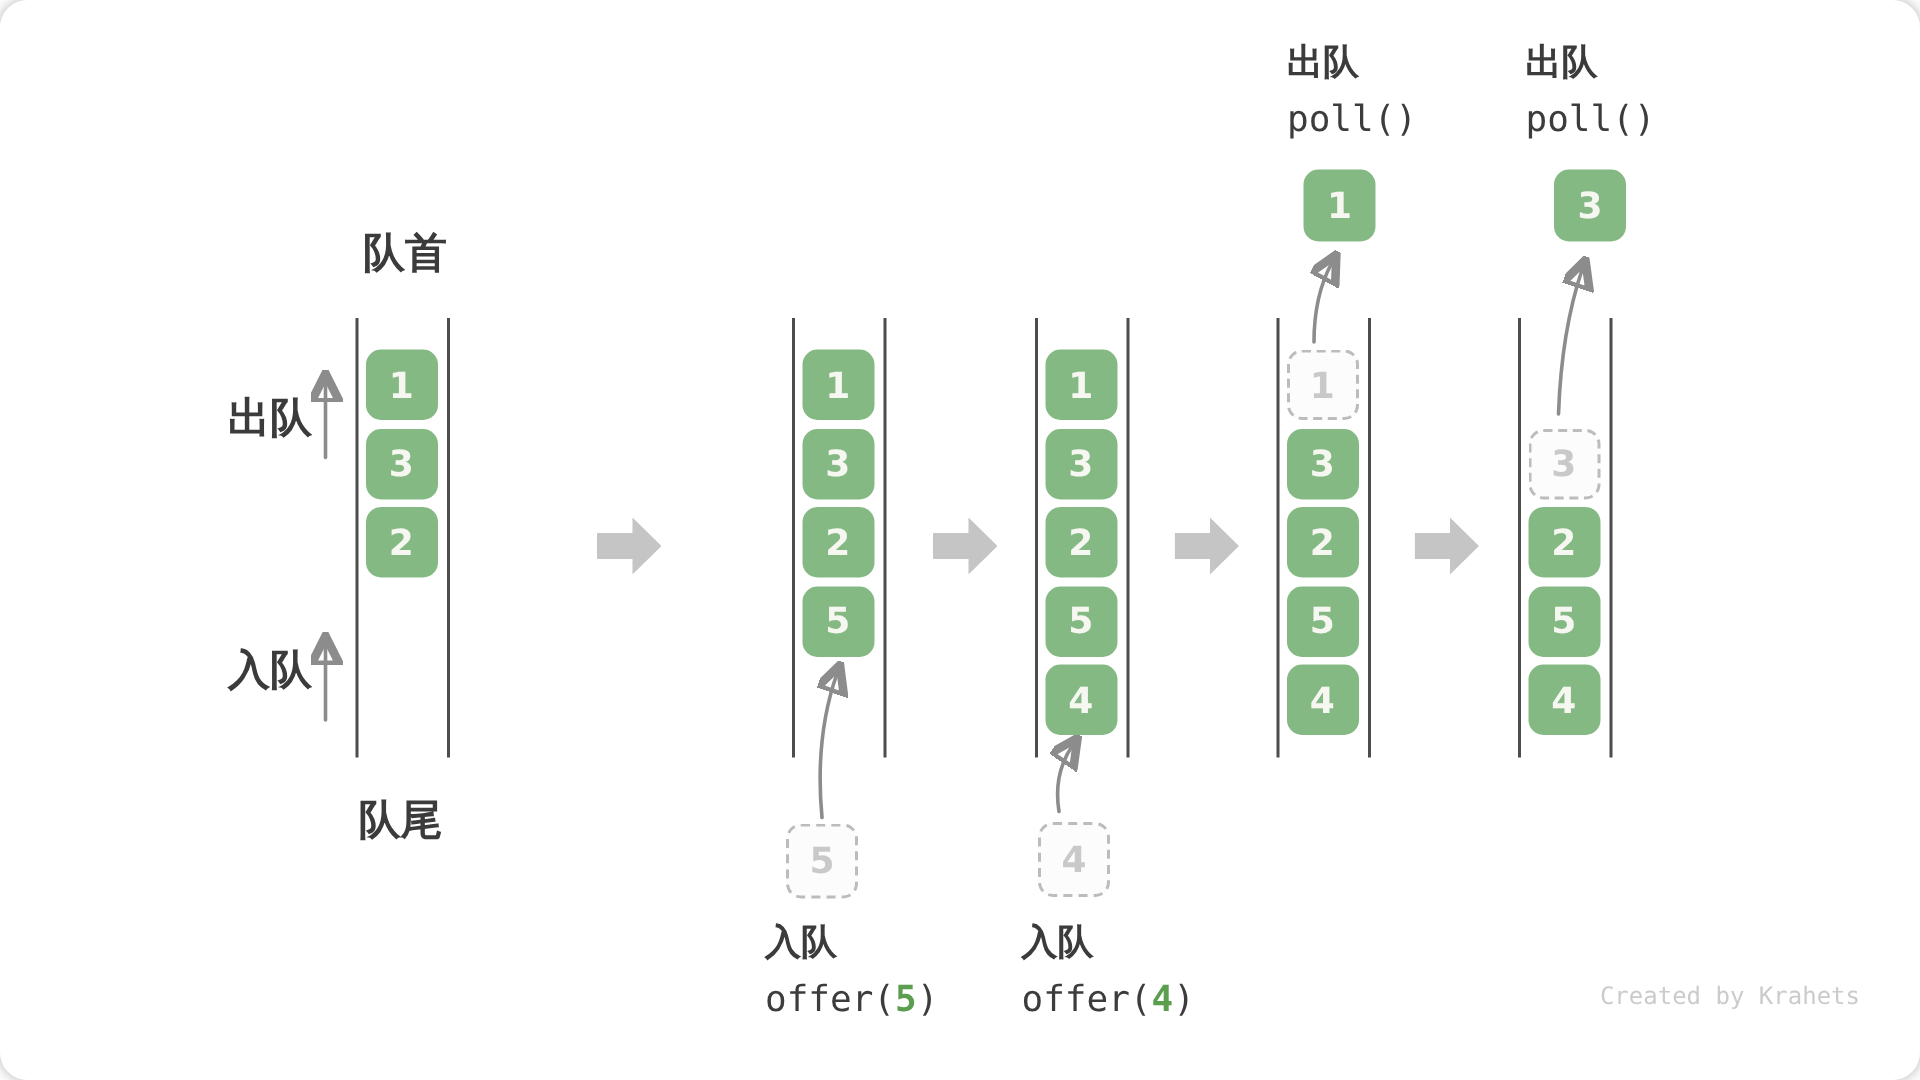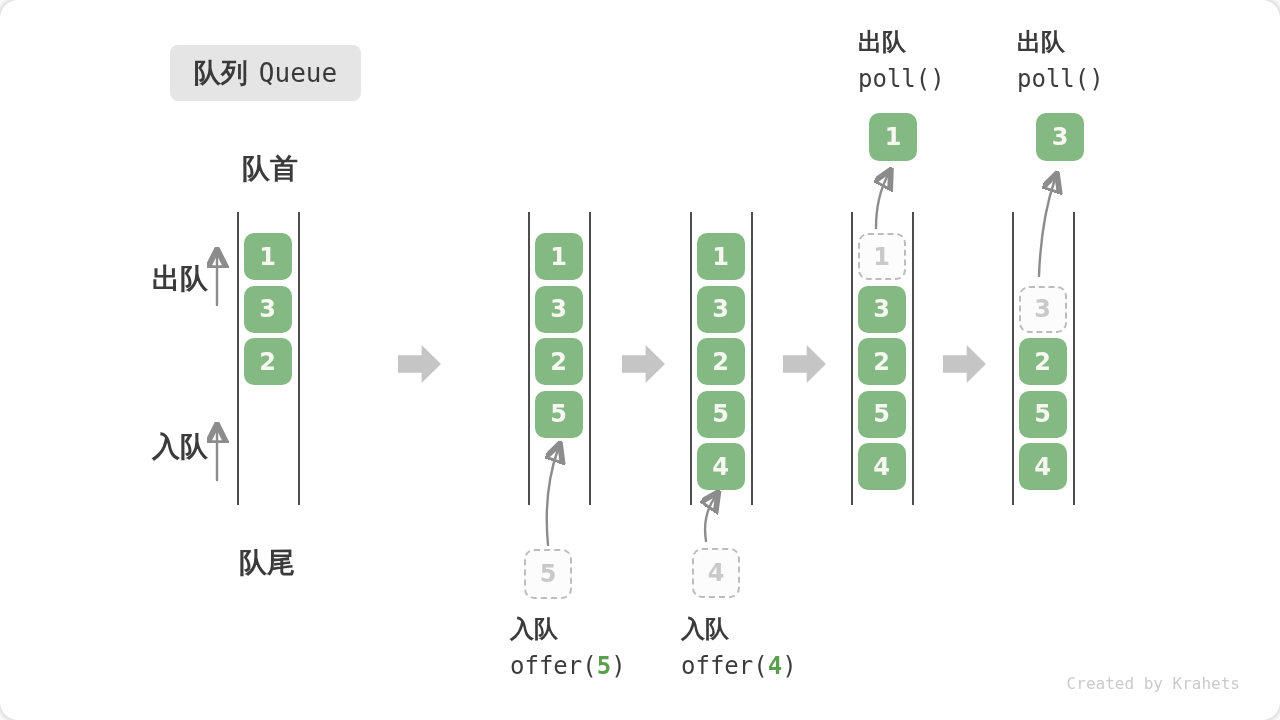--- a/index.html
+++ b/index.html
@@ -23,21 +23,21 @@
     border-radius: 8px;
     display: flex; align-items: center; justify-content: center;
     gap: 11px;
   }
   .title-zh { font-size: 27px; font-weight: bold; color: #3a3a3a; }
   .title-en { font-family: "DejaVu Sans Mono", "Liberation Mono", monospace; font-size: 26px; color: #3a3a3a; }
 
   
   .side-label { position: absolute; font-size: 28px; font-weight: bold; line-height: 28px; white-space: nowrap; }
   .side-label.front   { left: 242px; top: 155px; }
-  .side-label.rear    { left: 239px; top: 549px; }
+  .side-label.rear    { left: 239px; top: 533px; }
   .side-label.dequeue { left: 152px; top: 265px; }
   .side-label.enqueue { left: 152px; top: 433px; }
 
   
   .wall { position: absolute; width: 1.6px; background: var(--wall-line, #4d4d4d); }
   .slot {
     position: absolute;
     width: 48px; height: 47px;
     box-sizing: border-box;
     border-radius: 10px;
@@ -68,34 +68,30 @@
   .op { position: absolute; white-space: nowrap; }
   .op .op-label { font-size: 24px; font-weight: bold; line-height: 28px; }
   .op .op-code {
     margin-top: 9px;
     font-family: "DejaVu Sans Mono", "Liberation Mono", monospace;
     font-size: 24px; line-height: 28px; color: #3c3c3c;
   }
   .op .code-num { color: var(--code-green, #5a9e4e); font-weight: bold; }
 
   .watermark {
-    position: absolute; right: 40px; top: 674px;
+    position: absolute; right: 40px; top: 654px;
     font-family: "DejaVu Sans Mono", "Liberation Mono", monospace;
     font-size: 16px; color: var(--watermark-gray, #cbcbcb);
   }
 </style>
 </head>
 <body>
 
 <div class="canvas">
 
-  <div class="title-box">
-    <span class="title-zh">队列</span>
-    <span class="title-en">Queue</span>
-  </div>
 
   <div class="side-label front">队首</div>
   <div class="side-label rear">队尾</div>
   <div class="side-label dequeue">出队</div>
   <div class="side-label enqueue">入队</div>
 
   <svg class="arrows" viewBox="0 0 1280 720">
     <defs>
       <marker id="ah" markerWidth="9" markerHeight="9" refX="5.5" refY="4" orient="auto">
         <path d="M0,0 L8,4 L0,8 Z" fill="#8c8c8c"></path>

